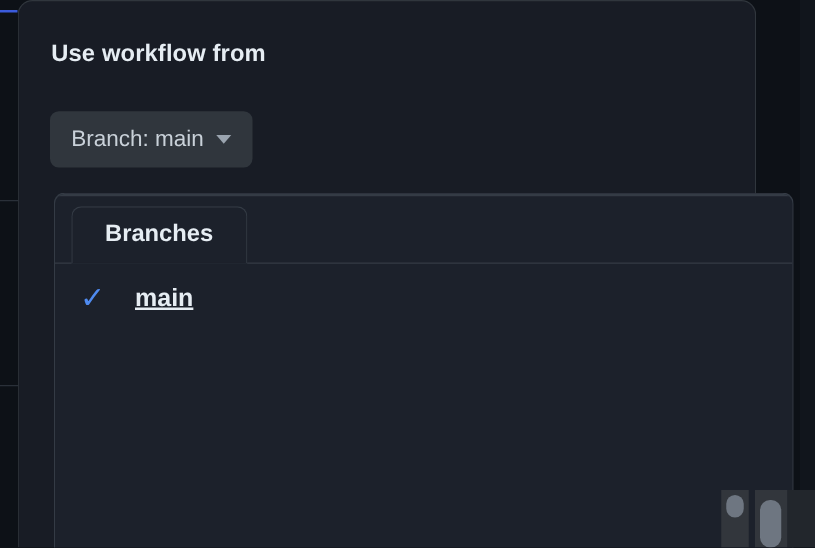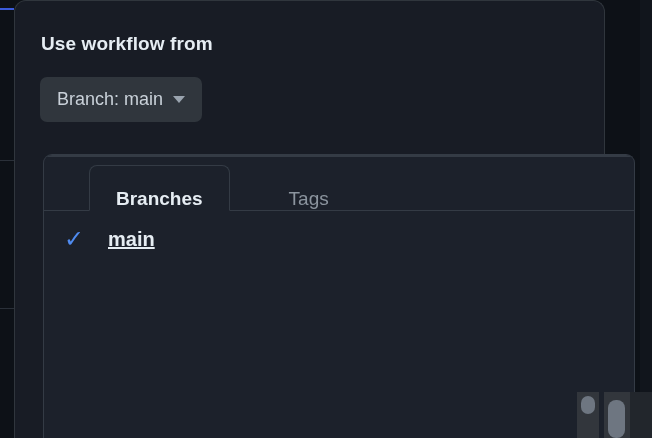--- a/index.html
+++ b/index.html
@@ -28,21 +28,21 @@
   .dialog-right-shade { position: absolute; left: 640px; top: 0; width: 12px; height: 438px;
                         background: #11151c; }
 
   .dlg-title {
     position: absolute; left: 26px; top: 32px;
     font-size: 19px; font-weight: bold; color: #e6edf3; letter-spacing: .1px;
   }
 
   
   .branch-btn {
-    position: absolute; left: 25px; top: 76px;
+    position: absolute; left: 25px; top: 88px;
     height: 45px; padding: 0 17px;
     display: flex; align-items: center; gap: 10px;
     background: #30363d; border: none; border-radius: 7px;
     color: #c9d1d9; font-size: 18px; font-family: "Liberation Sans", sans-serif;
     cursor: pointer;
   }
   .caret { width: 0; height: 0; border-left: 6px solid transparent;
            border-right: 6px solid transparent; border-top: 7px solid #9aa4af; }
 
   
@@ -63,23 +63,23 @@
     background: #10141b;
     border: 3px solid #2f6fe4; border-radius: 9px;
     display: flex; align-items: center; padding-left: 26px;
   }
   .caret-bar { position: absolute; left: 28px; top: 11px; width: 2px; height: 32px; background: #c9d1d9; }
   .search-ph { font-size: 21px; color: #8b949e; letter-spacing: .1px; }
 
   
   .tabs { position: relative; height: 54px; padding-left: 13px; display: flex; align-items: flex-end; }
   .tab {
-    height: 46px; display: flex; align-items: flex-end; padding: 0 26px;
+    height: 46px; display: flex; align-items: center; padding: 0 26px;
     font-size: 19px; cursor: pointer; position: relative; z-index: 2;
-    font-family: "Liberation Sans", sans-serif; background: transparent; margin-left: 32px;
+    font-family: "Liberation Sans", sans-serif; background: transparent;
   }
   .tab.active {
     color: #e6edf3; font-weight: bold;
     background: #1c212b;
     border: 1px solid #343b45; border-bottom: 1px solid #1c212b;
     border-top-left-radius: 8px; border-top-right-radius: 8px;
   }
   .tab.inactive { color: #8b949e; border: 1px solid transparent; }
   .tabs-rule { position: absolute; left: 0; right: 0; bottom: 0; height: 1px; background: #343b45; z-index: 1; }
 
@@ -124,23 +124,20 @@
     <div class="ref-panel">
 
       <div class="hr"></div>
 
       <div class="hr"></div>
 
       <div class="tabs">
         <div class="tab active">
           <span>Branches</span>
         </div>
-        <div class="tab inactive">
-          <span>Tags</span>
-        </div>
         <div class="tabs-rule"></div>
       </div>
 
       <div class="ref-list">
         <div class="ref-item">
           <span class="check">✓</span>
           <span class="ref-name">main</span>
         </div>
       </div>
 

